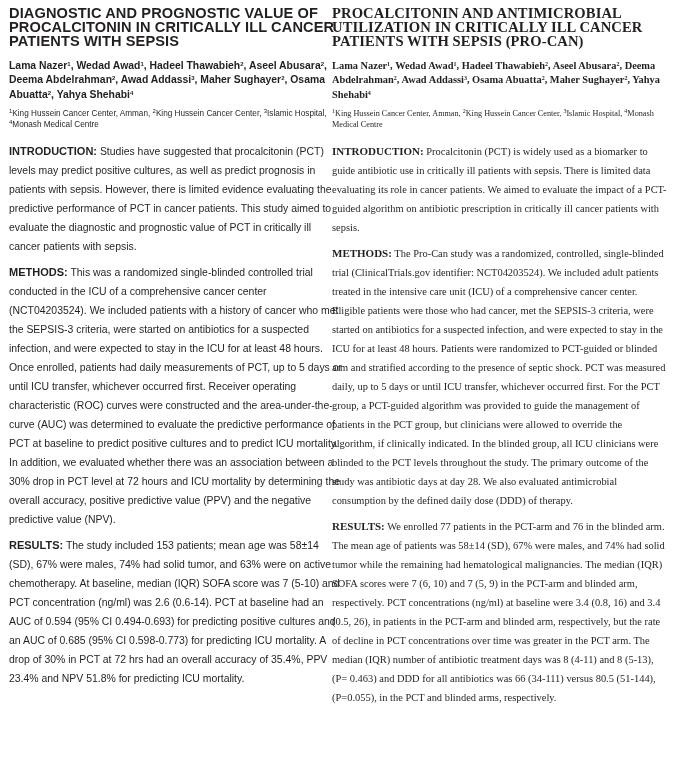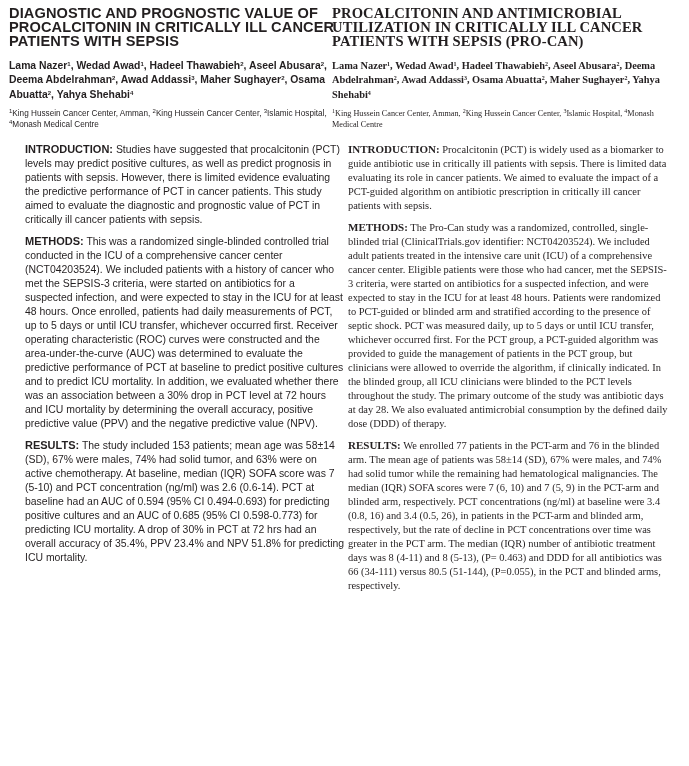--- a/index.html
+++ b/index.html
@@ -12,21 +12,21 @@
   .col-right { left: 332px; font-family: Liberation Serif, serif; }
   .title {
     font-weight: bold; font-size: 14.6px; line-height: 14.2px;
     letter-spacing: 0.1px; margin: 0 0 10px 0; text-transform: uppercase;
   }
   .authors {
     font-weight: bold; font-size: 10.4px; line-height: 14.6px; margin: 0 0 6px 0;
   }
   .affil { font-size: 8.2px; line-height: 11px; margin: 0 0 12px 0; }
   sup { font-size: 6px; line-height: 0; vertical-align: 3px; }
-  .section { font-size: 10.45px; line-height: 14px; margin: 0 0 7px 16px; }
+  .section { font-size: 10.45px; line-height: 19px; margin: 0 0 7px 0; }
   .label { font-weight: bold; font-size: 11px; }
 </style>
 </head>
 <body>
 
 <div class="col col-left">
   <h1 class="title">DIAGNOSTIC AND PROGNOSTIC VALUE OF PROCALCITONIN IN CRITICALLY ILL CANCER PATIENTS WITH SEPSIS</h1>
   <p class="authors"><span>Lama Nazer</span><sup>1</sup>, <span>Wedad Awad</span><sup>1</sup>, <span>Hadeel Thawabieh</span><sup>2</sup>, <span>Aseel Abusara</span><sup>2</sup>, <span>Deema Abdelrahman</span><sup>2</sup>, <span>Awad Addassi</span><sup>3</sup>, <span>Maher Sughayer</span><sup>2</sup>, <span>Osama Abuatta</span><sup>2</sup>, <span>Yahya Shehabi</span><sup>4</sup></p>
   <p class="affil"><sup>1</sup><span>King Hussein Cancer Center, Amman</span>, <sup>2</sup><span>King Hussein Cancer Center</span>, <sup>3</sup><span>Islamic Hospital</span>, <sup>4</sup><span>Monash Medical Centre</span></p>
   <p class="section"><span class="label">INTRODUCTION:</span> <span>Studies have suggested that procalcitonin (PCT) levels may predict positive cultures, as well as predict prognosis in patients with sepsis. However, there is limited evidence evaluating the predictive performance of PCT in cancer patients. This study aimed to evaluate the diagnostic and prognostic value of PCT in critically ill cancer patients with sepsis.</span></p>

